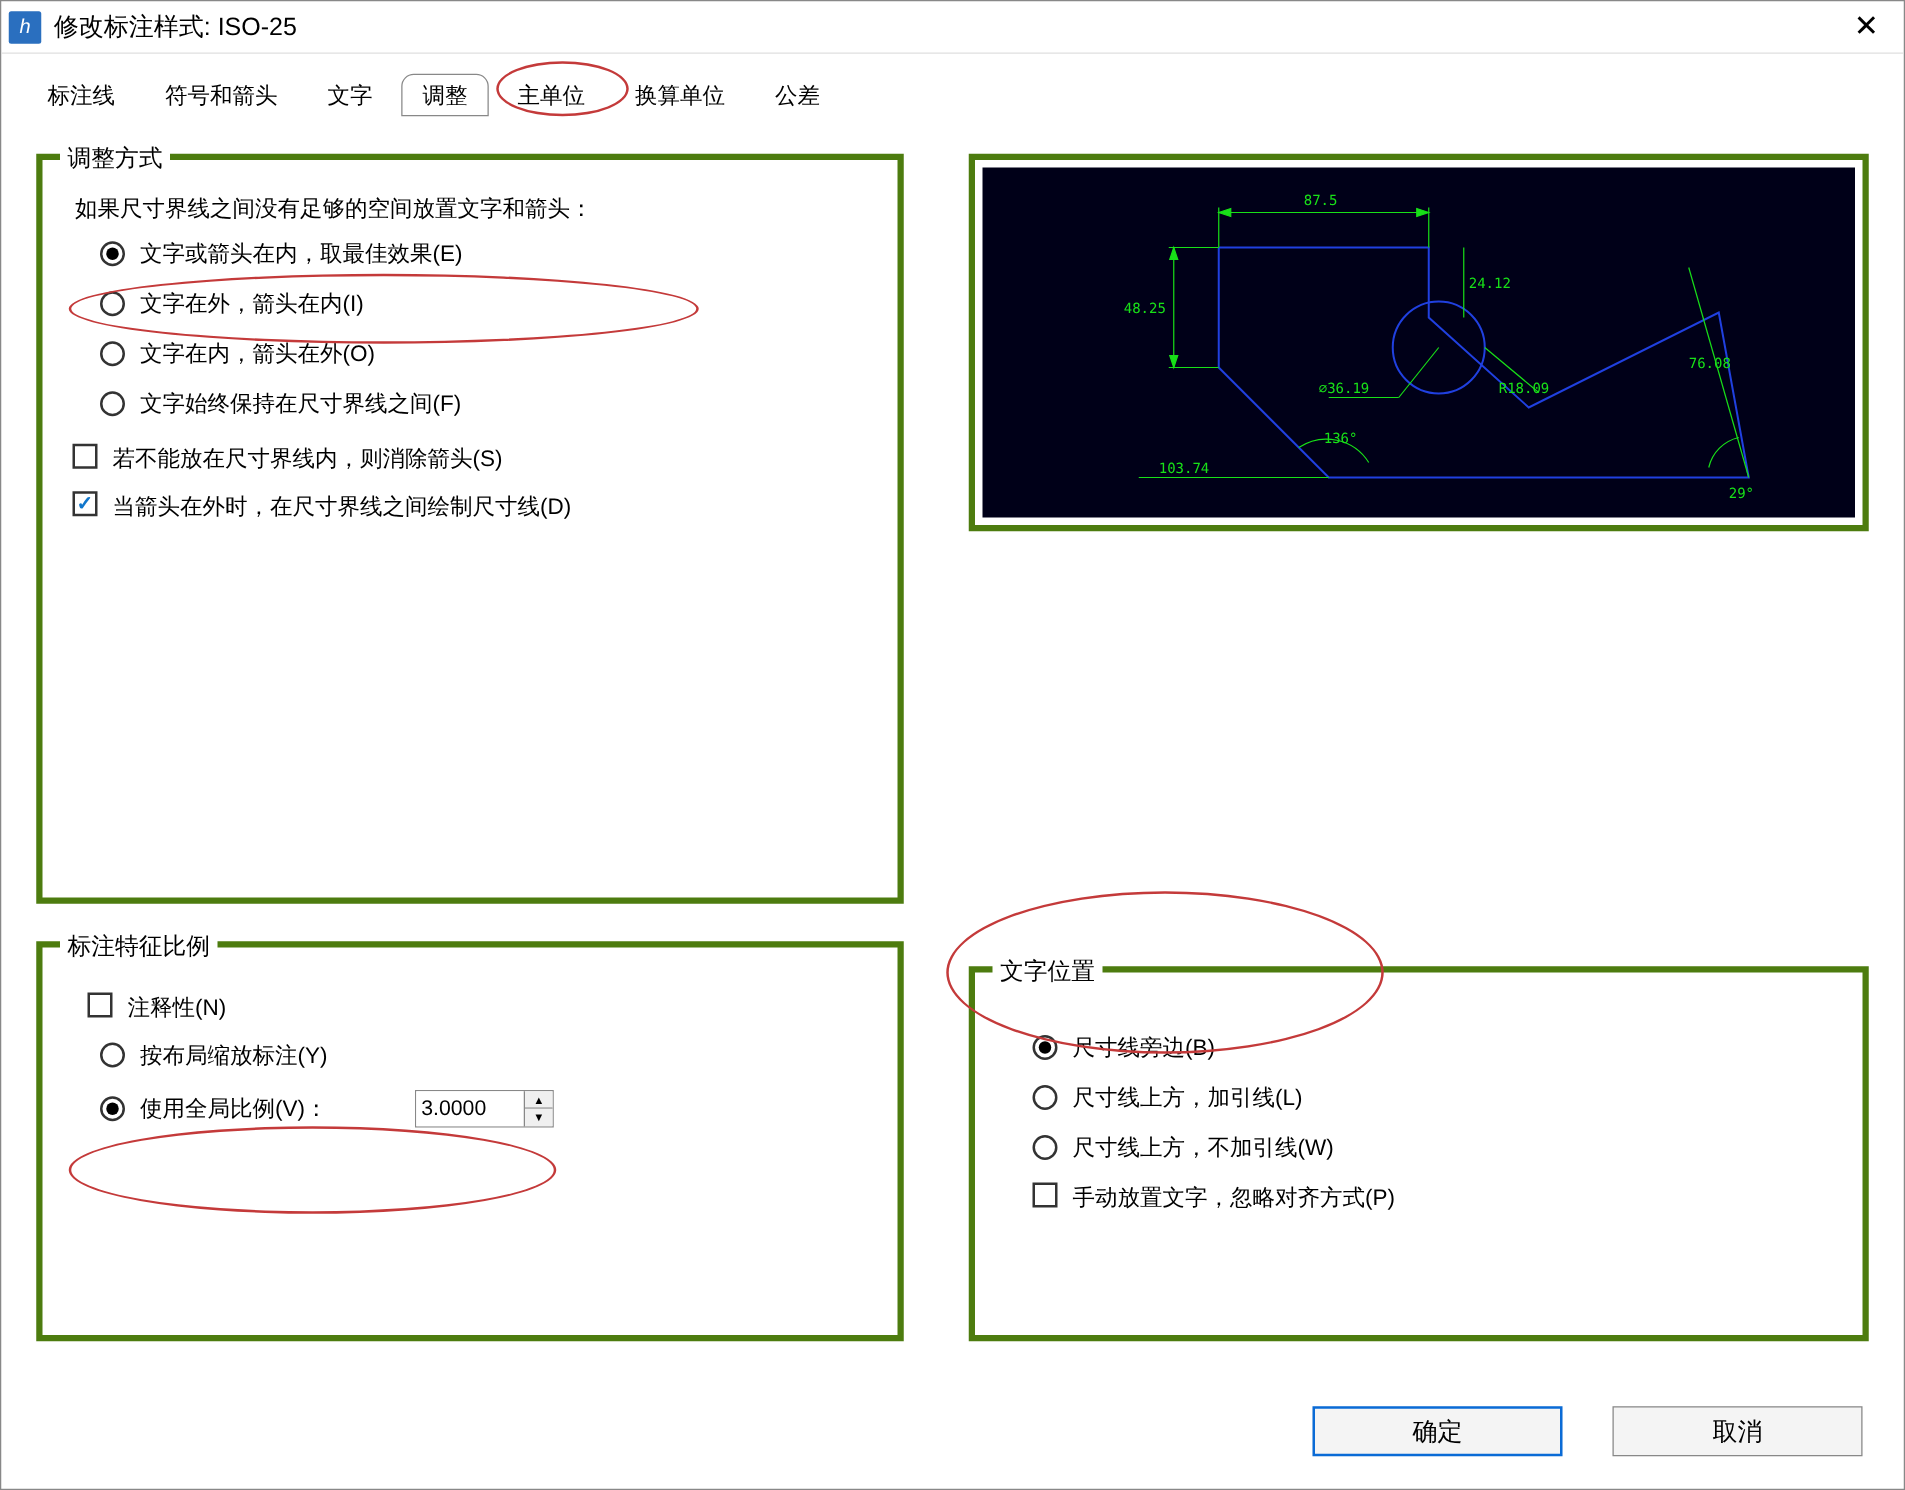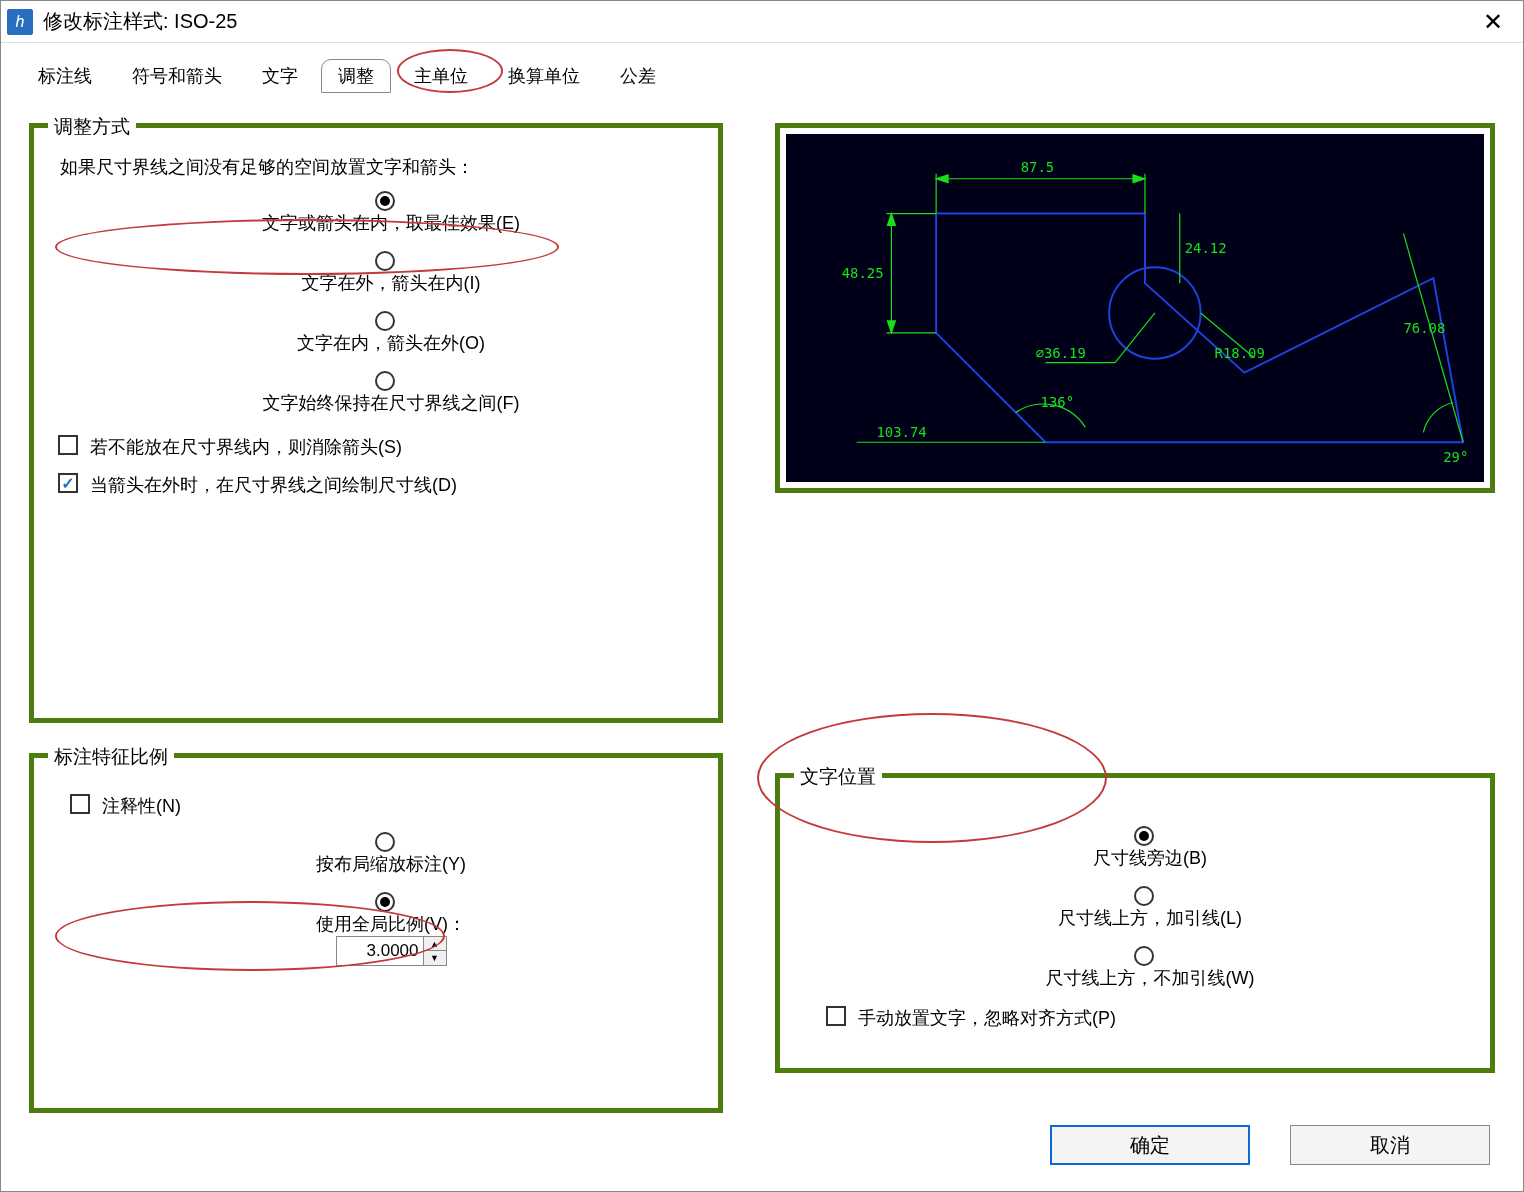--- a/index.html
+++ b/index.html
@@ -9,33 +9,33 @@
 .app-icon { width: 26px; height: 26px; background: #2a6fbf; border-radius: 2px; margin-right: 10px; display: flex; align-items: center; justify-content: center; color: #fff; font-style: italic; font-size: 16px; }
 .title-text { font-size: 20px; flex: 1; }
 .close-x { font-size: 24px; width: 40px; text-align: center; }
 .tabs { display: flex; padding: 16px 20px 0 20px; }
 .tab { padding: 4px 16px; border: 1px solid transparent; border-radius: 10px 10px 0 0; margin-right: 6px; cursor: default; }
 .tab.selected { border-color: #888; }
 .body-area { position: relative; padding: 4px 28px 16px 28px; height: 1000px; }
 .group { border: 5px solid #4d7c0f; padding: 20px 16px 22px 16px; position: relative; }
 .group-title { position: absolute; top: -14px; left: 14px; background: #fff; padding: 0 6px; font-size: 19px; }
 #g-fit   { position: absolute; left: 28px;  top: 30px;  width: 694px; height: 600px; }
-#g-scale { position: absolute; left: 28px;  top: 660px; width: 694px; height: 360px; }
-#g-right { position: absolute; right: 28px; top: 30px;  width: 720px; height: 370px; }
+#g-scale { position: absolute; left: 28px;  top: 660px; width: 694px; height: 320px; }
+#g-right { position: absolute; right: 28px; top: 30px;  width: 720px; height: 302px; }
 #g-textpos { position: absolute; right: 28px; top: 680px; width: 720px; height: 300px; }
-.option-row { display: flex; align-items: center; margin: 4px 0 16px 30px; flex-direction: column; }
+.option-row { display: flex; align-items: center; margin: 4px 0 16px 30px; }
 .check-row { display: flex; align-items: flex-start; margin: 14px 0 14px 8px; }
 .radio { width: 20px; height: 20px; border: 2px solid #333; border-radius: 50%; margin-right: 12px; display: inline-flex; align-items: center; justify-content: center; flex-shrink: 0; }
 .radio.checked::after { content: ""; width: 10px; height: 10px; background: #000; border-radius: 50%; }
 .checkbox { width: 20px; height: 20px; border: 2px solid #333; margin-right: 12px; display: inline-flex; align-items: center; justify-content: center; flex-shrink: 0; }
 .checkbox.checked { color: #1177cc; }
 .checkbox.checked::after { content: "✓"; font-size: 16px; font-weight: bold; }
 .lead { margin: 6px 10px 10px 10px; line-height: 1.5; }
 .spinner { display: inline-flex; border: 1px solid #888; height: 30px; }
-.spinner input { width: 86px; border: none; font-size: 17px; padding: 0 4px; text-align: right; font-family: inherit; }
+.spinner input { width: 86px; border: none; font-size: 17px; padding: 0 4px; text-align: left; font-family: inherit; }
 .spinner .spins { display: flex; flex-direction: column; border-left: 1px solid #888; }
 .spinner .sp { width: 22px; height: 14px; display: flex; align-items: center; justify-content: center; font-size: 9px; background: #f0f0f0; border-bottom: 1px solid #888; }
 .spinner .sp:last-child { border-bottom: none; }
 .btnrow { position: absolute; right: 34px; bottom: 27px; display: flex; gap: 40px; }
 .btn { width: 200px; height: 40px; border: 1px solid #888; background: #f4f4f4; display: flex; align-items: center; justify-content: center; font-size: 20px; }
 .btn.primary { border: 2px solid #0a6bd6; }
 .highlight { position: absolute; border: 2px solid #c43a3a; border-radius: 50%; pointer-events: none; }
 
 .preview { position: absolute; left: 6px; top: 6px; right: 6px; bottom: 6px; background: #000018; }
 .preview text { font-family: monospace; font-size: 14px; fill: #18e018; }

